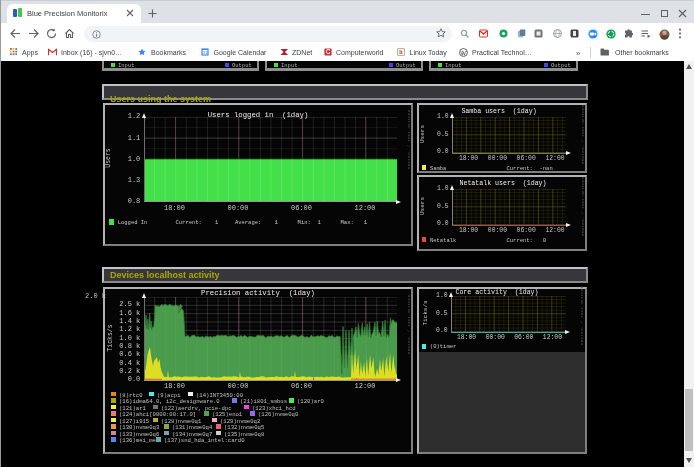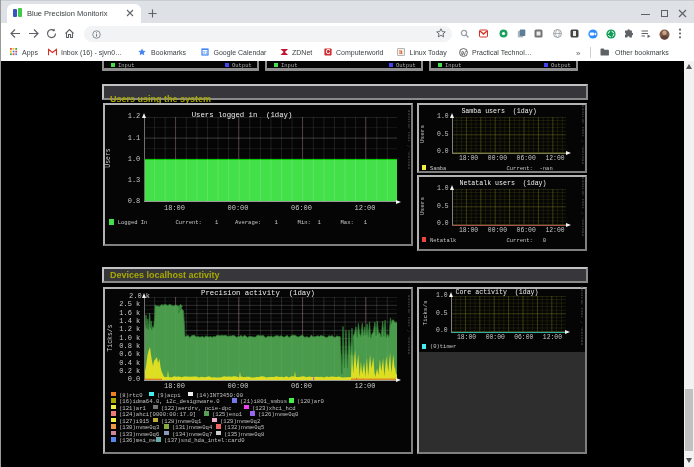--- a/index.html
+++ b/index.html
@@ -207,21 +207,21 @@
 <div class="abs" style="left:429px;top:61px;width:149px;height:10px;background:#050505;border:2px solid #8f8f8f;border-top:none;border-bottom:3px solid #8f8f8f"></div>
 <div class="abs" style="left:438px;top:62.7px;width:4px;height:4px;background:#44e04a"></div>
 <div class="abs mono" style="left:445px;top:62px;font-size:5.5px;color:#b0b0b0">Input</div>
 <div class="abs" style="left:544px;top:62.7px;width:4px;height:4px;background:#4444ee"></div>
 <div class="abs mono" style="left:551px;top:62px;font-size:5.5px;color:#b0b0b0">Output</div>
 <div class="abs" style="left:102px;top:84px;width:486px;height:16px;background:#37373b;border-top:2px solid #c2c2c2;border-left:2px solid #c2c2c2;border-right:2px solid #8a8a8a;border-bottom:2px solid #8a8a8a"></div>
 <div class="abs" style="left:110px;top:94px;font-size:9px;font-weight:bold;color:#a8a800">Users using the system</div>
 <div class="abs" style="left:102px;top:266.5px;width:486px;height:16px;background:#37373b;border-top:2px solid #c2c2c2;border-left:2px solid #c2c2c2;border-right:2px solid #8a8a8a;border-bottom:2px solid #8a8a8a"></div>
 <div class="abs" style="left:110px;top:270.0px;font-size:9px;font-weight:bold;color:#a8a800">Devices localhost activity</div>
 <div class="abs" style="left:103px;top:103px;width:310px;height:143px;background:#050505;border-top:2px solid #b2b2b2;border-left:2px solid #b2b2b2;border-right:2px solid #7f7f7f;border-bottom:2px solid #7f7f7f;"></div>
-<div class="abs mono" style="left:92px;top:111px;width:300px;text-align:center;font-size:7.3px;color:#ededed;white-space:pre">Users logged in  (1day)</div>
+<div class="abs mono" style="left:108px;top:111px;width:300px;text-align:center;font-size:7.3px;color:#ededed;white-space:pre">Users logged in  (1day)</div>
 <svg class="abs" style="left:143.5px;top:117px" width="253.5" height="84.4">
       <line x1="10.6" y1="0" x2="10.6" y2="84.4" stroke="rgba(255,255,255,0.10)" stroke-width="1"></line>
       <line x1="21.2" y1="0" x2="21.2" y2="84.4" stroke="rgba(255,255,255,0.10)" stroke-width="1"></line>
       <line x1="31.7" y1="0" x2="31.7" y2="84.4" stroke="rgba(255,255,255,0.10)" stroke-width="1"></line>
       <line x1="42.3" y1="0" x2="42.3" y2="84.4" stroke="rgba(255,255,255,0.10)" stroke-width="1"></line>
       <line x1="52.9" y1="0" x2="52.9" y2="84.4" stroke="rgba(255,255,255,0.10)" stroke-width="1"></line>
       <line x1="63.5" y1="0" x2="63.5" y2="84.4" stroke="rgba(255,255,255,0.10)" stroke-width="1"></line>
       <line x1="74.1" y1="0" x2="74.1" y2="84.4" stroke="rgba(255,255,255,0.10)" stroke-width="1"></line>
       <line x1="84.6" y1="0" x2="84.6" y2="84.4" stroke="rgba(255,255,255,0.10)" stroke-width="1"></line>
       <line x1="95.2" y1="0" x2="95.2" y2="84.4" stroke="rgba(255,255,255,0.10)" stroke-width="1"></line>
@@ -553,21 +553,21 @@
       <line x1="243.3" y1="0" x2="243.3" y2="83.30000000000001" stroke="rgba(255,255,255,0.05)" stroke-width="1"></line>
     </svg>
 <div class="abs" style="left:143.5px;top:296.5px;width:1px;height:83.3px;background:#6f6f6f"></div>
 <div class="abs" style="left:143.5px;top:379.8px;width:254.5px;height:1px;background:#9a9a9a"></div>
 <svg class="abs" style="left:142.0px;top:292.5px" width="4" height="5">
       <path d="M2 0 L4 5 L0 5 Z" fill="#f2f2f2"></path>
     </svg>
 <svg class="abs" style="left:395.5px;top:378.3px" width="5" height="4">
       <path d="M0 0 L5 2 L0 4 Z" fill="#f2f2f2"></path>
     </svg>
-<div class="abs mono" style="left:110px;top:291.95px;width:40px;text-align:right;font-size:7px;color:#c8c8c8;white-space:pre">2.0 k</div>
+<div class="abs mono" style="left:85px;top:291.95px;width:40px;text-align:left;font-size:7px;color:#c8c8c8;white-space:pre">2.0 k</div>
 <div class="abs mono" style="left:100.30000000000001px;top:300.28px;width:40px;text-align:right;font-size:7px;color:#c8c8c8;white-space:pre">2.5 k</div>
 <div class="abs mono" style="left:100.30000000000001px;top:308.61px;width:40px;text-align:right;font-size:7px;color:#c8c8c8;white-space:pre">1.6 k</div>
 <div class="abs mono" style="left:100.30000000000001px;top:316.94px;width:40px;text-align:right;font-size:7px;color:#c8c8c8;white-space:pre">1.4 k</div>
 <div class="abs mono" style="left:100.30000000000001px;top:325.27px;width:40px;text-align:right;font-size:7px;color:#c8c8c8;white-space:pre">1.2 k</div>
 <div class="abs mono" style="left:100.30000000000001px;top:333.59999999999997px;width:40px;text-align:right;font-size:7px;color:#c8c8c8;white-space:pre">1.0 k</div>
 <div class="abs mono" style="left:100.30000000000001px;top:341.93px;width:40px;text-align:right;font-size:7px;color:#c8c8c8;white-space:pre">0.8 k</div>
 <div class="abs mono" style="left:100.30000000000001px;top:350.26px;width:40px;text-align:right;font-size:7px;color:#c8c8c8;white-space:pre">0.6 k</div>
 <div class="abs mono" style="left:100.30000000000001px;top:358.59px;width:40px;text-align:right;font-size:7px;color:#c8c8c8;white-space:pre">0.4 k</div>
 <div class="abs mono" style="left:100.30000000000001px;top:366.92px;width:40px;text-align:right;font-size:7px;color:#c8c8c8;white-space:pre">0.2 k</div>
 <div class="abs mono" style="left:100.30000000000001px;top:375.25px;width:40px;text-align:right;font-size:7px;color:#c8c8c8;white-space:pre">0.0</div>

